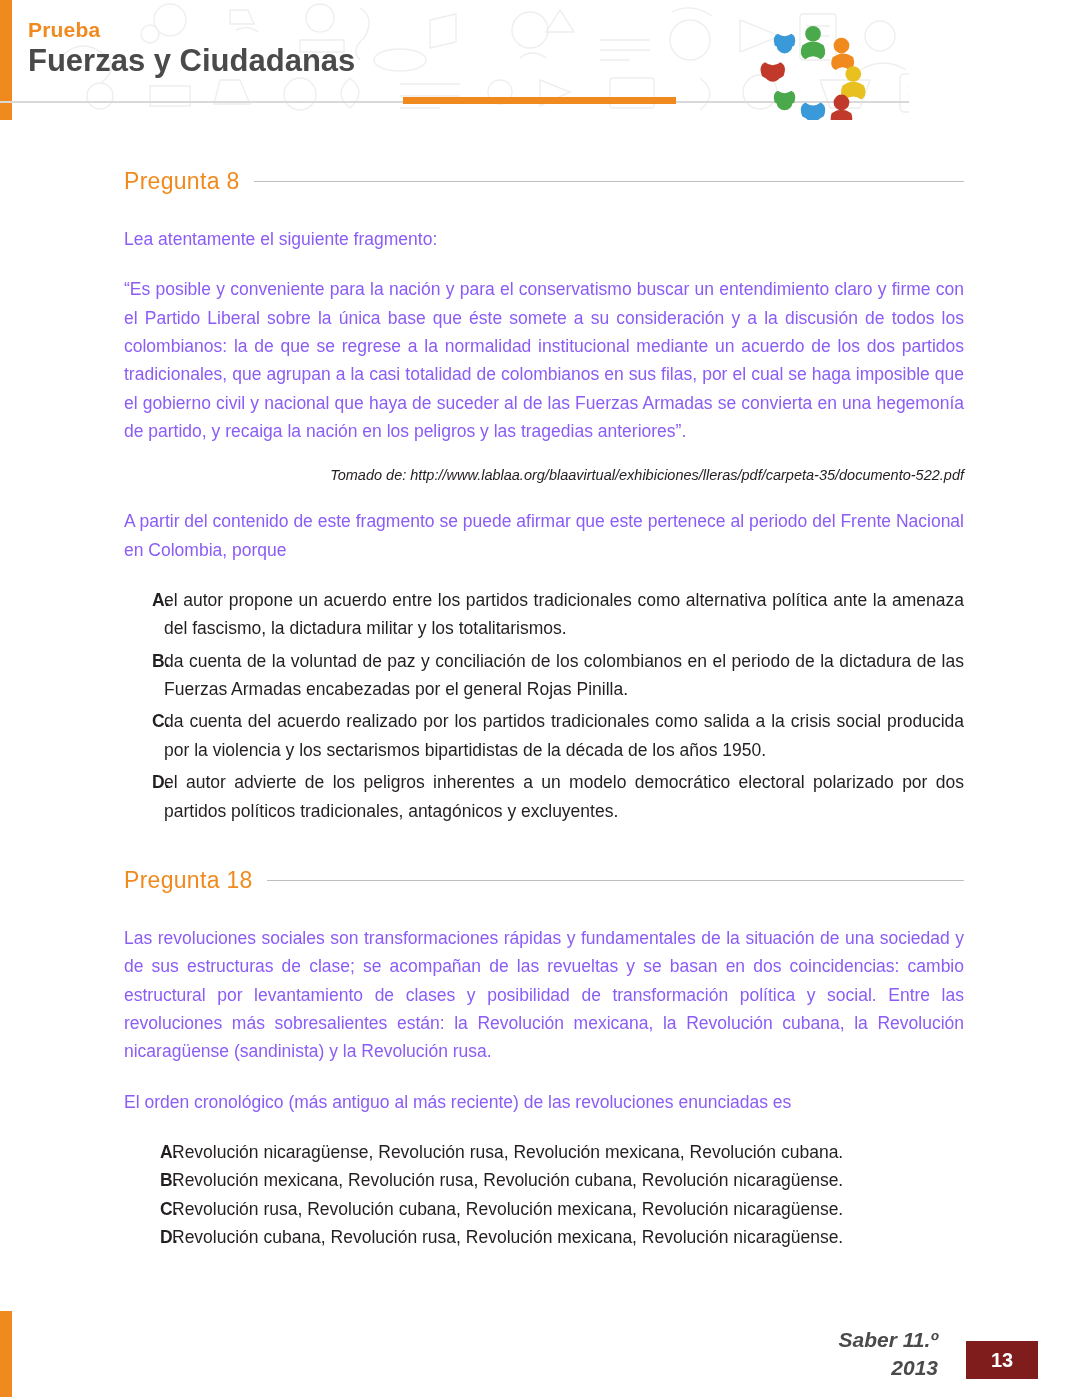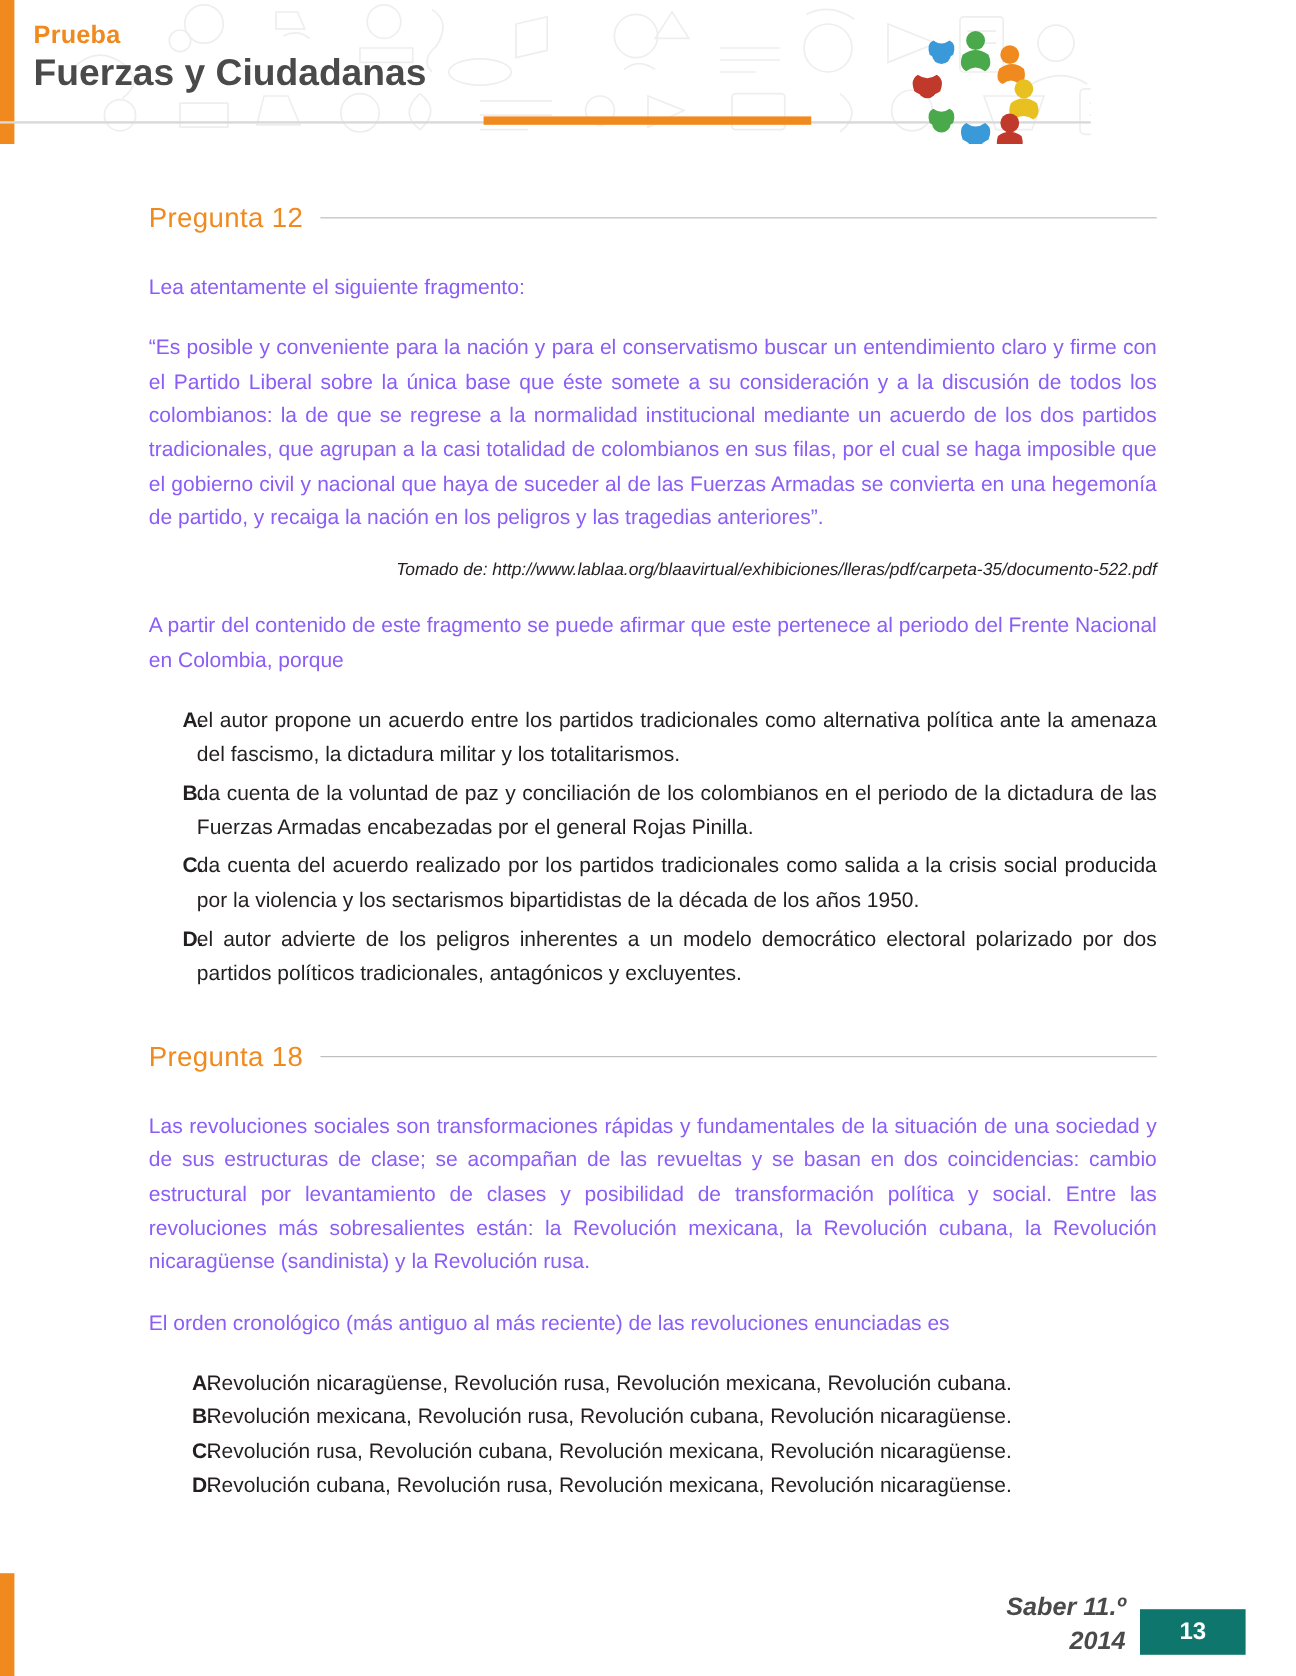--- a/index.html
+++ b/index.html
@@ -183,23 +183,23 @@
     font-size: 21px;
     font-weight: bold;
     color: #4a4a4a;
     line-height: 1.3;
     font-style: italic;
   }
   .page-number-box {
     position: absolute;
     right: 42px;
     bottom: 18px;
-    width: 88px;
+    width: 72px;
     height: 38px;
-    background: #0f766e;
+    background: #7f1d1d;
     color: #ffffff;
     font-size: 20px;
     font-weight: bold;
     display: flex;
     align-items: center;
     justify-content: center;
   }
 </style>
 </head>
 <body>
@@ -295,21 +295,21 @@
       </g>
       <circle cx="55" cy="55" r="20" fill="none" stroke="#ffffff" stroke-width="0"></circle>
     </g>
   </svg>
 </div>
 
 <div class="content">
 
   <section>
     <div class="question-head">
-      <div class="question-label">Pregunta 12</div>
+      <div class="question-label">Pregunta 8</div>
       <div class="question-line"></div>
     </div>
 
     <p class="body-text">Lea atentamente el siguiente fragmento:</p>
 
     <p class="body-text">“Es posible y conveniente para la nación y para el conservatismo buscar un entendimiento claro y firme con el Partido Liberal sobre la única base que éste somete a su consideración y a la discusión de todos los colombianos: la de que se regrese a la normalidad institucional mediante un acuerdo de los dos partidos tradicionales, que agrupan a la casi totalidad de colombianos en sus filas, por el cual se haga imposible que el gobierno civil y nacional que haya de suceder al de las Fuerzas Armadas se convierta en una hegemonía de partido, y recaiga la nación en los peligros y las tragedias anteriores”.</p>
 
     <p class="source">Tomado de: http://www.lablaa.org/blaavirtual/exhibiciones/lleras/pdf/carpeta-35/documento-522.pdf</p>
 
     <p class="body-text">A partir del contenido de este fragmento se puede afirmar que este pertenece al periodo del Frente Nacional en Colombia, porque</p>
@@ -363,16 +363,16 @@
       </li>
     </ul>
   </section>
 
 </div>
 
 <div class="footer">
   <div class="footer-left-bar"></div>
   <div class="footer-text">
     <div>Saber 11.º</div>
-    <div>2014</div>
+    <div>2013</div>
   </div>
   <div class="page-number-box">13</div>
 </div>
 
 </body></html>

